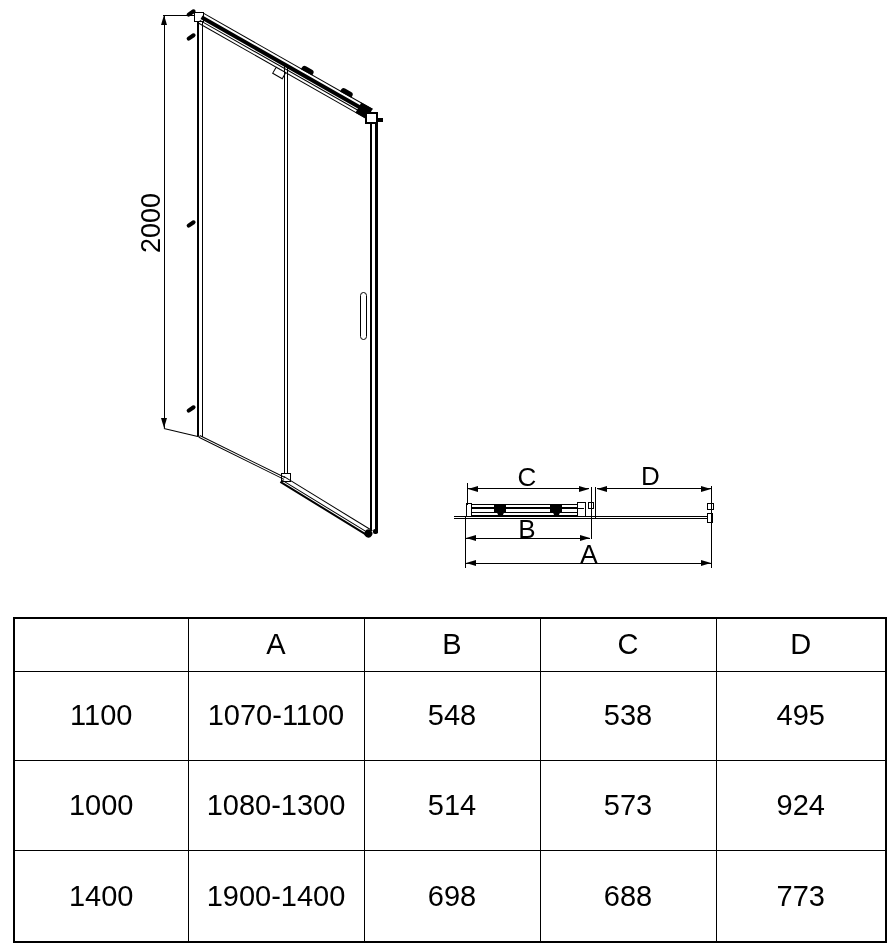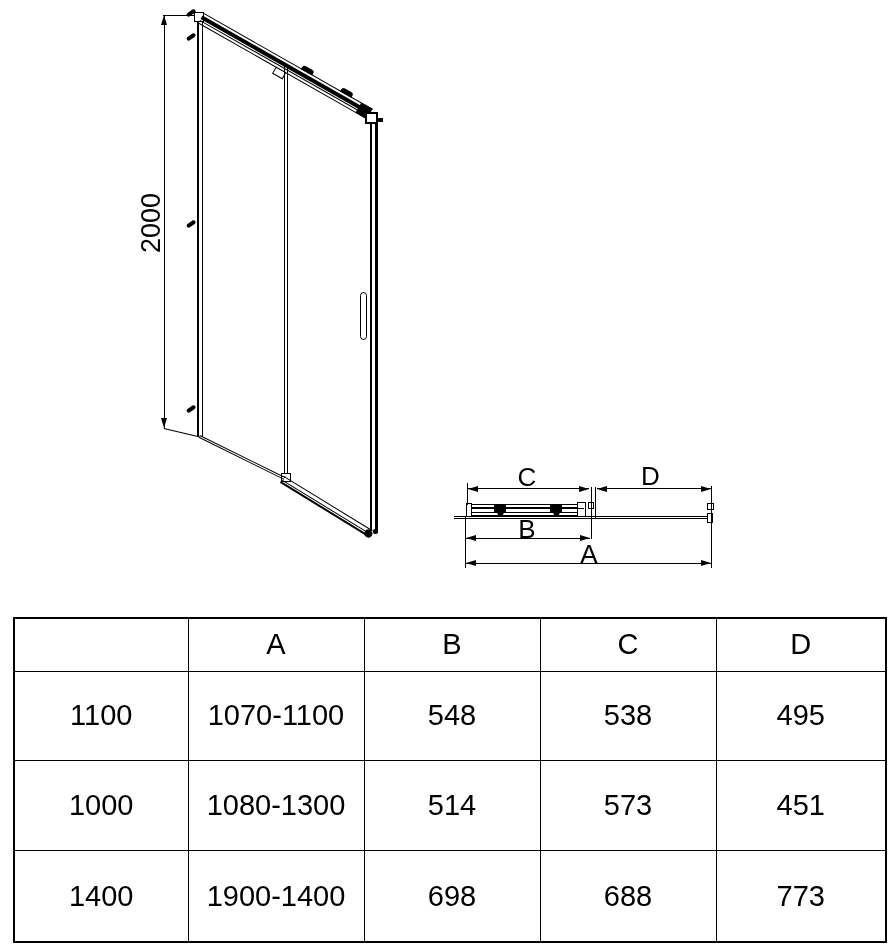--- a/index.html
+++ b/index.html
@@ -145,21 +145,21 @@
       <td>1070-1100</td>
       <td>548</td>
       <td>538</td>
       <td>495</td>
     </tr>
     <tr>
       <td>1000</td>
       <td>1080-1300</td>
       <td>514</td>
       <td>573</td>
-      <td>451</td>
+      <td>924</td>
     </tr>
     <tr>
       <td>1400</td>
       <td>1900-1400</td>
       <td>698</td>
       <td>688</td>
       <td>773</td>
     </tr>
   </tbody>
     </table>

